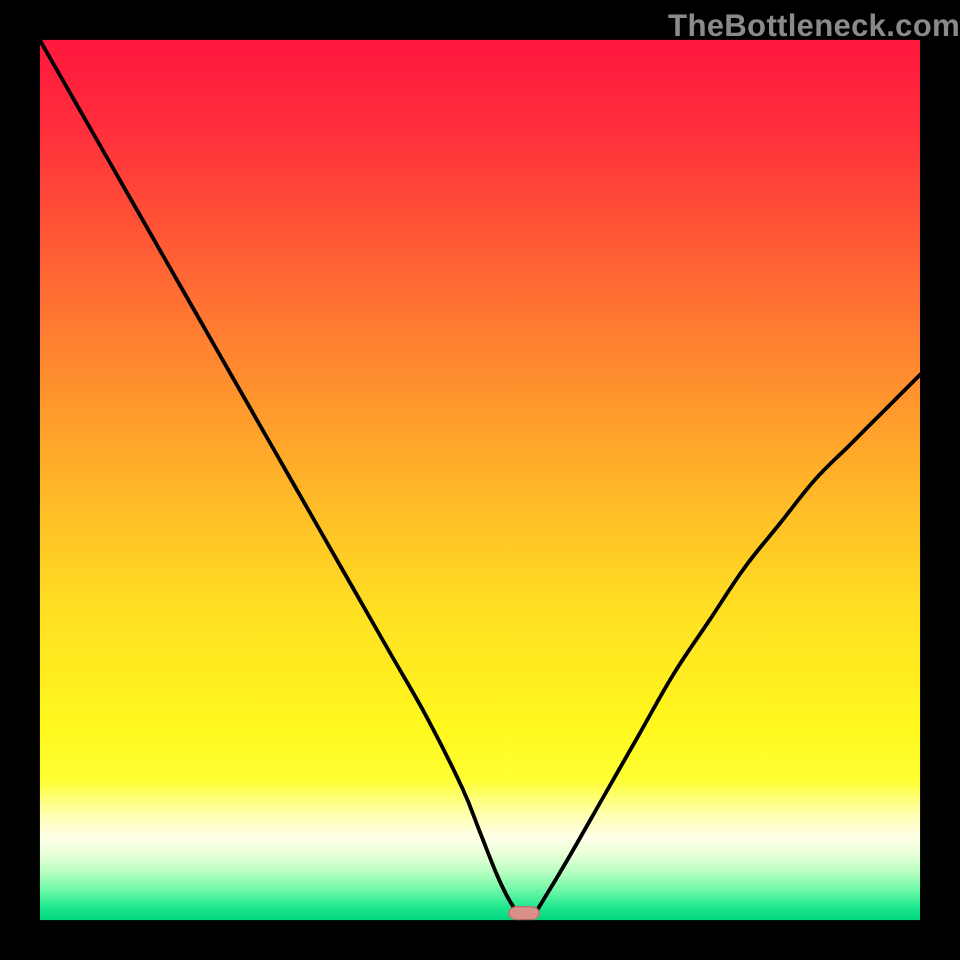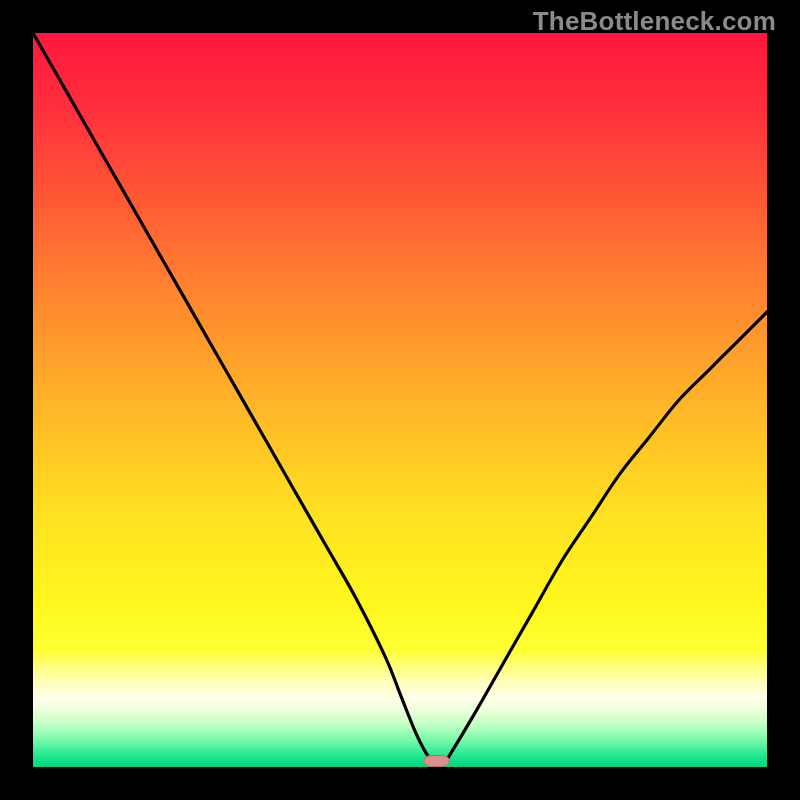--- a/index.html
+++ b/index.html
@@ -28,21 +28,21 @@
     position: absolute;
     inset: 0;
   }
   .curve {
     position: absolute;
     inset: 0;
   }
   .watermark {
     position: absolute;
     top: 6px;
-    right: 24px;
+    right: 0;
     font-family: Arial, Helvetica, sans-serif;
     font-size: 26px;
     font-weight: 600;
     color: #8a8a8a;
     -webkit-font-smoothing: antialiased;
     letter-spacing: 0.2px;
   }
 </style>
 </head>
 <body>

